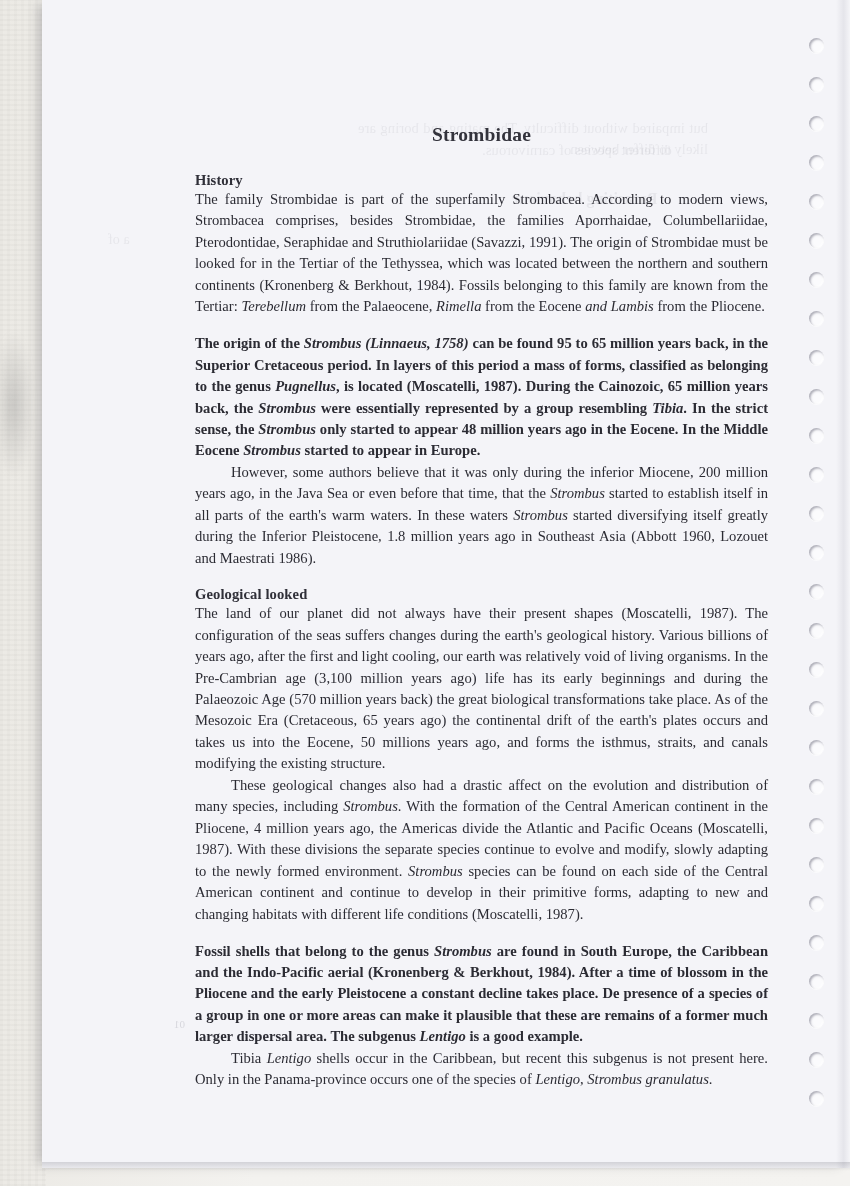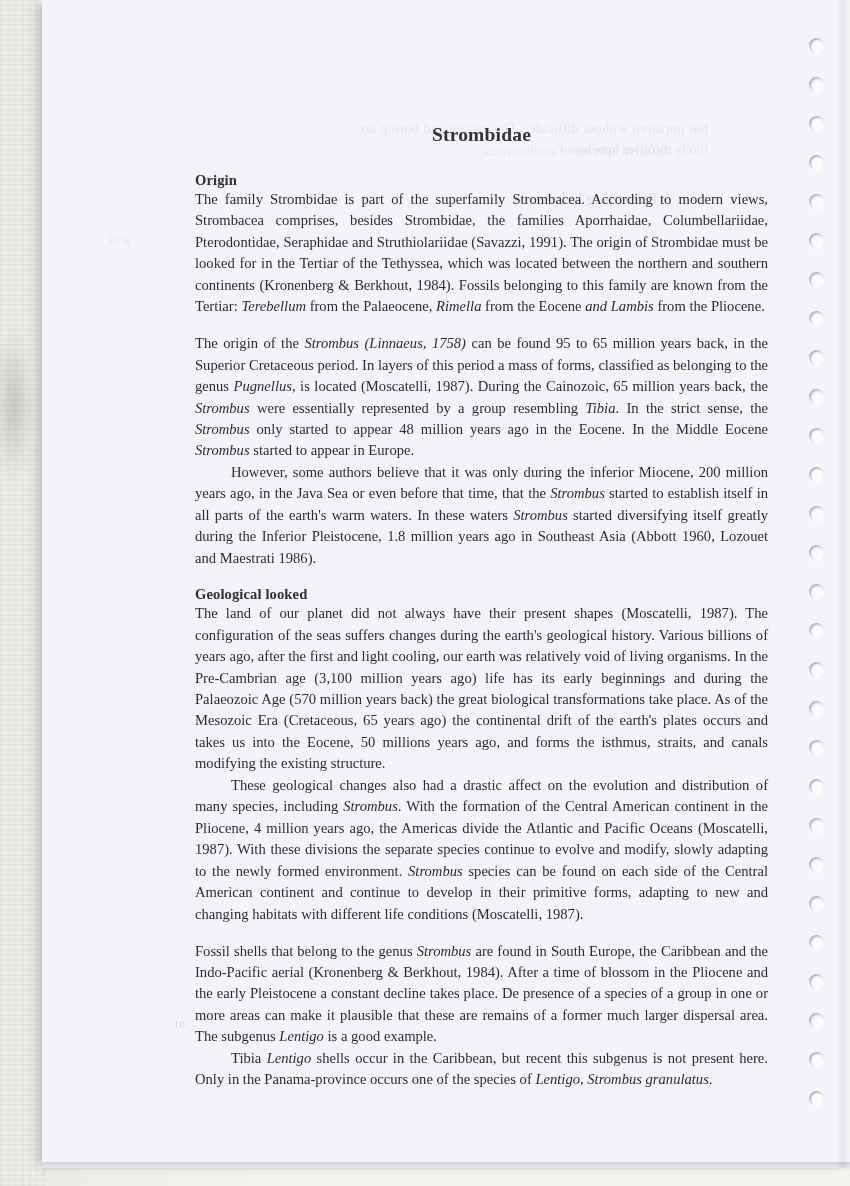--- a/index.html
+++ b/index.html
@@ -146,21 +146,21 @@
   #subheading-geological { padding-top: 17px; }
 
   p.body {
     font-size: 14.6px;
     line-height: 21.45px;
     text-align: justify;
     text-justify: inter-word;
     margin: 0;
     color: #2b2b33;
   }
-  p.body.gap { margin-top: 15.5px; }
+  p.body.gap { margin-top: 15.5px; font-weight: bold; }
   p.body.indent { text-indent: 36px; }
   .it { font-style: italic; }
 
   #page-number {
     position: absolute;
     left: 153px;
     top: 1014px;
     width: 573px;
     text-align: right;
     font-size: 14.6px;
@@ -193,21 +193,21 @@
     <div class="showthrough block" style="left:440px; top:140px; width:226px; text-align:right;">different species of carnivorous.</div>
     <div class="showthrough st-bold" style="left:470px; top:190px; font-size:16px;">Parasiting behaviour</div>
     <div class="showthrough" style="left:66px; top:232px; font-size:14px;">a of</div>
   </div>
 
   <div id="content">
 
     <h1 id="doc-title">Strombidae</h1>
 
 
-    <h3 class="subheading" id="subheading-origin">Origin</h3>
+    <h3 class="subheading" id="subheading-origin">History</h3>
 
     <p class="body"><span>The family Strombidae is part of the superfamily Strombacea. According to modern views, Strombacea comprises, besides Strombidae, the families Aporrhaidae, Columbellariidae, Pterodontidae, Seraphidae and Struthiolariidae (Savazzi, 1991). The origin of Strombidae must be looked for in the Tertiar of the Tethyssea, which was located between the northern and southern continents (Kronenberg &amp; Berkhout, 1984). Fossils belonging to this family are known from the Tertiar: </span><span class="it">Terebellum</span><span> from the Palaeocene, </span><span class="it">Rimella</span><span> from the Eocene </span><span class="it">and</span><span> </span><span class="it">Lambis</span><span> from the Pliocene.</span></p>
 
     <p class="body gap"><span>The origin of the </span><span class="it">Strombus (Linnaeus, 1758)</span><span> can be found 95 to 65 million years back, in the Superior Cretaceous period. In layers of this period a mass of forms, classified as belonging to the genus </span><span class="it">Pugnellus</span><span>, is located (Moscatelli, 1987). During the Cainozoic, 65 million years back, the </span><span class="it">Strombus</span><span> were essentially represented by a group resembling </span><span class="it">Tibia</span><span>. In the strict sense, the </span><span class="it">Strombus</span><span> only started to appear 48 million years ago in the Eocene. In the Middle Eocene </span><span class="it">Strombus</span><span> started to appear in Europe.</span></p>
 
     <p class="body indent"><span>However, some authors believe that it was only during the inferior Miocene, 200 million years ago, in the Java Sea or even before that time, that the </span><span class="it">Strombus</span><span> started to establish itself in all parts of the earth's warm waters. In these waters </span><span class="it">Strombus</span><span> started diversifying itself greatly during the Inferior Pleistocene, 1.8 million years ago in Southeast Asia (Abbott 1960, Lozouet and Maestrati 1986).</span></p>
 
     <h3 class="subheading" id="subheading-geological">Geological looked</h3>
 
     <p class="body"><span>The land of our planet did not always have their present shapes (Moscatelli, 1987). The configuration of the seas suffers changes during the earth's geological history. Various billions of years ago, after the first and light cooling, our earth was relatively void of living organisms. In the Pre-Cambrian age (3,100 million years ago) life has its early beginnings and during the Palaeozoic Age (570 million years back) the great biological transformations take place. As of the Mesozoic Era (Cretaceous, 65 years ago) the continental drift of the earth's plates occurs and takes us into the Eocene, 50 millions years ago, and forms the isthmus, straits, and canals modifying the existing structure.</span></p>

